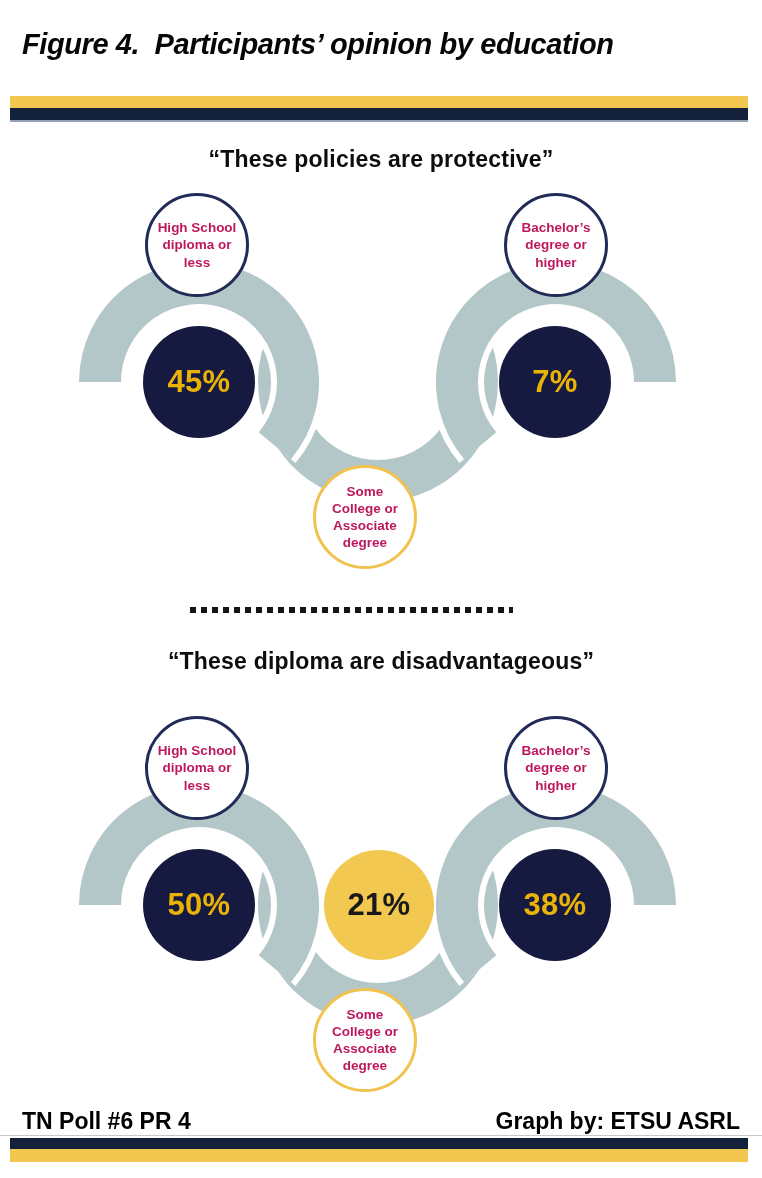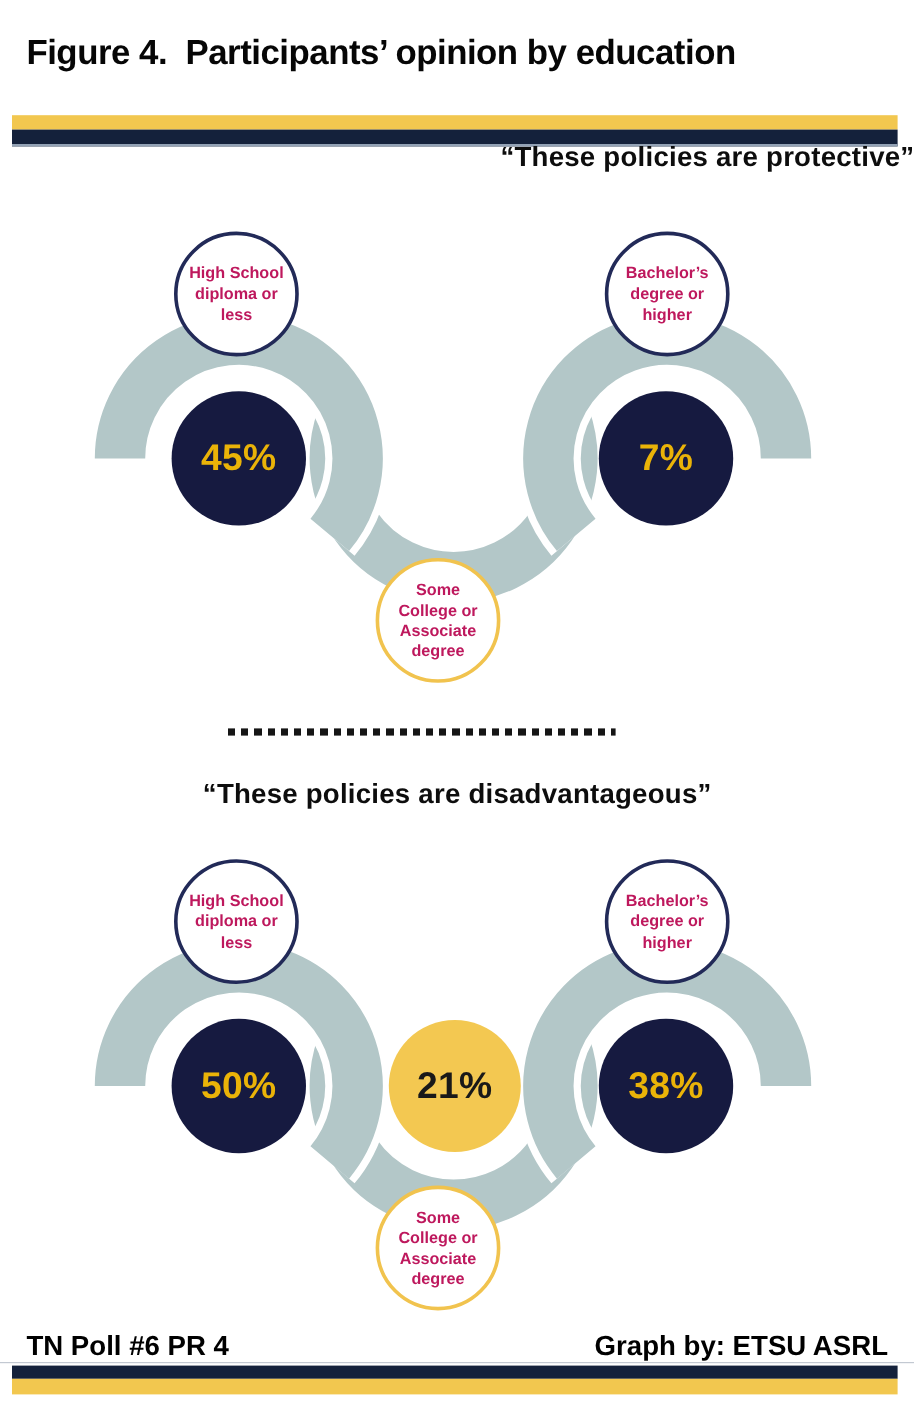--- a/index.html
+++ b/index.html
@@ -2,31 +2,31 @@
 <html><head>
 <meta charset="utf-8">
 <style>
   html,body{margin:0;padding:0;background:#ffffff;}
   #page{
     position:relative;width:762px;height:1178px;overflow:hidden;background:#fff;
     font-family:"Liberation Sans",sans-serif;
   }
   .page-title{
     position:absolute;left:22px;top:28px;
-    font-weight:700;font-size:29px;color:#060606;
+    font-style:italic;font-weight:700;font-size:29px;color:#060606;
     letter-spacing:-0.4px;white-space:pre;
   }
   .bar{position:absolute;left:10px;width:738px;}
   .bar-gold-top{top:96px;height:12px;background:#F2C74F;}
   .bar-navy-top{top:108px;height:12px;background:#14213B;border-bottom:2px solid #93a2b5;}
   .quote{
     position:absolute;left:0;width:762px;text-align:center;
     font-weight:700;font-size:23px;color:#0d0d0d;letter-spacing:0.2px;
   }
-  #quote-1{top:117px;text-align:right;}
+  #quote-1{top:146px;}
   #quote-2{top:648px;}
   .diagram{position:absolute;left:0;width:762px;height:440px;}
   #diagram-1{top:160px;}
   #diagram-2{top:683px;}
   .ribbon{position:absolute;left:0;top:0;}
   .lbl{
     position:absolute;width:104px;height:104px;border-radius:50%;background:#ffffff;
     display:flex;align-items:center;justify-content:center;text-align:center;
     font-weight:700;font-size:13.5px;line-height:1.27;color:#be185d;
     white-space:pre-line;box-sizing:border-box;
@@ -87,21 +87,21 @@
     <div class="lbl lbl-gold lbl-bottom">Some
 College or
 Associate
 degree</div>
     <div class="val val-navy val-left">45%</div>
     <div class="val val-navy val-right">7%</div>
   </div>
 
   <div class="divider-dotted"></div>
 
-  <div class="quote" id="quote-2">“These policies are disadvantageous”</div>
+  <div class="quote" id="quote-2">“These diploma are disadvantageous”</div>
 
   <div class="diagram" id="diagram-2">
     <svg class="ribbon" width="762" height="440" viewBox="0 0 762 440">
       <path d="M 285 188 A 99 99 0 1 0 471 188" stroke="#ffffff" stroke-width="54" fill="none"></path>
       <path d="M 285 188 A 99 99 0 1 0 471 188" stroke="#B3C7C8" stroke-width="42" fill="none"></path>
       <path d="M 100 222 A 99 99 0 1 1 274.8 285.7" stroke="#ffffff" stroke-width="54" fill="none"></path>
       <path d="M 100 222 A 99 99 0 1 1 274.8 285.7" stroke="#B3C7C8" stroke-width="42" fill="none"></path>
       <path d="M 480.2 285.7 A 99 99 0 1 1 655 222" stroke="#ffffff" stroke-width="54" fill="none"></path>
       <path d="M 480.2 285.7 A 99 99 0 1 1 655 222" stroke="#B3C7C8" stroke-width="42" fill="none"></path>
     </svg>

